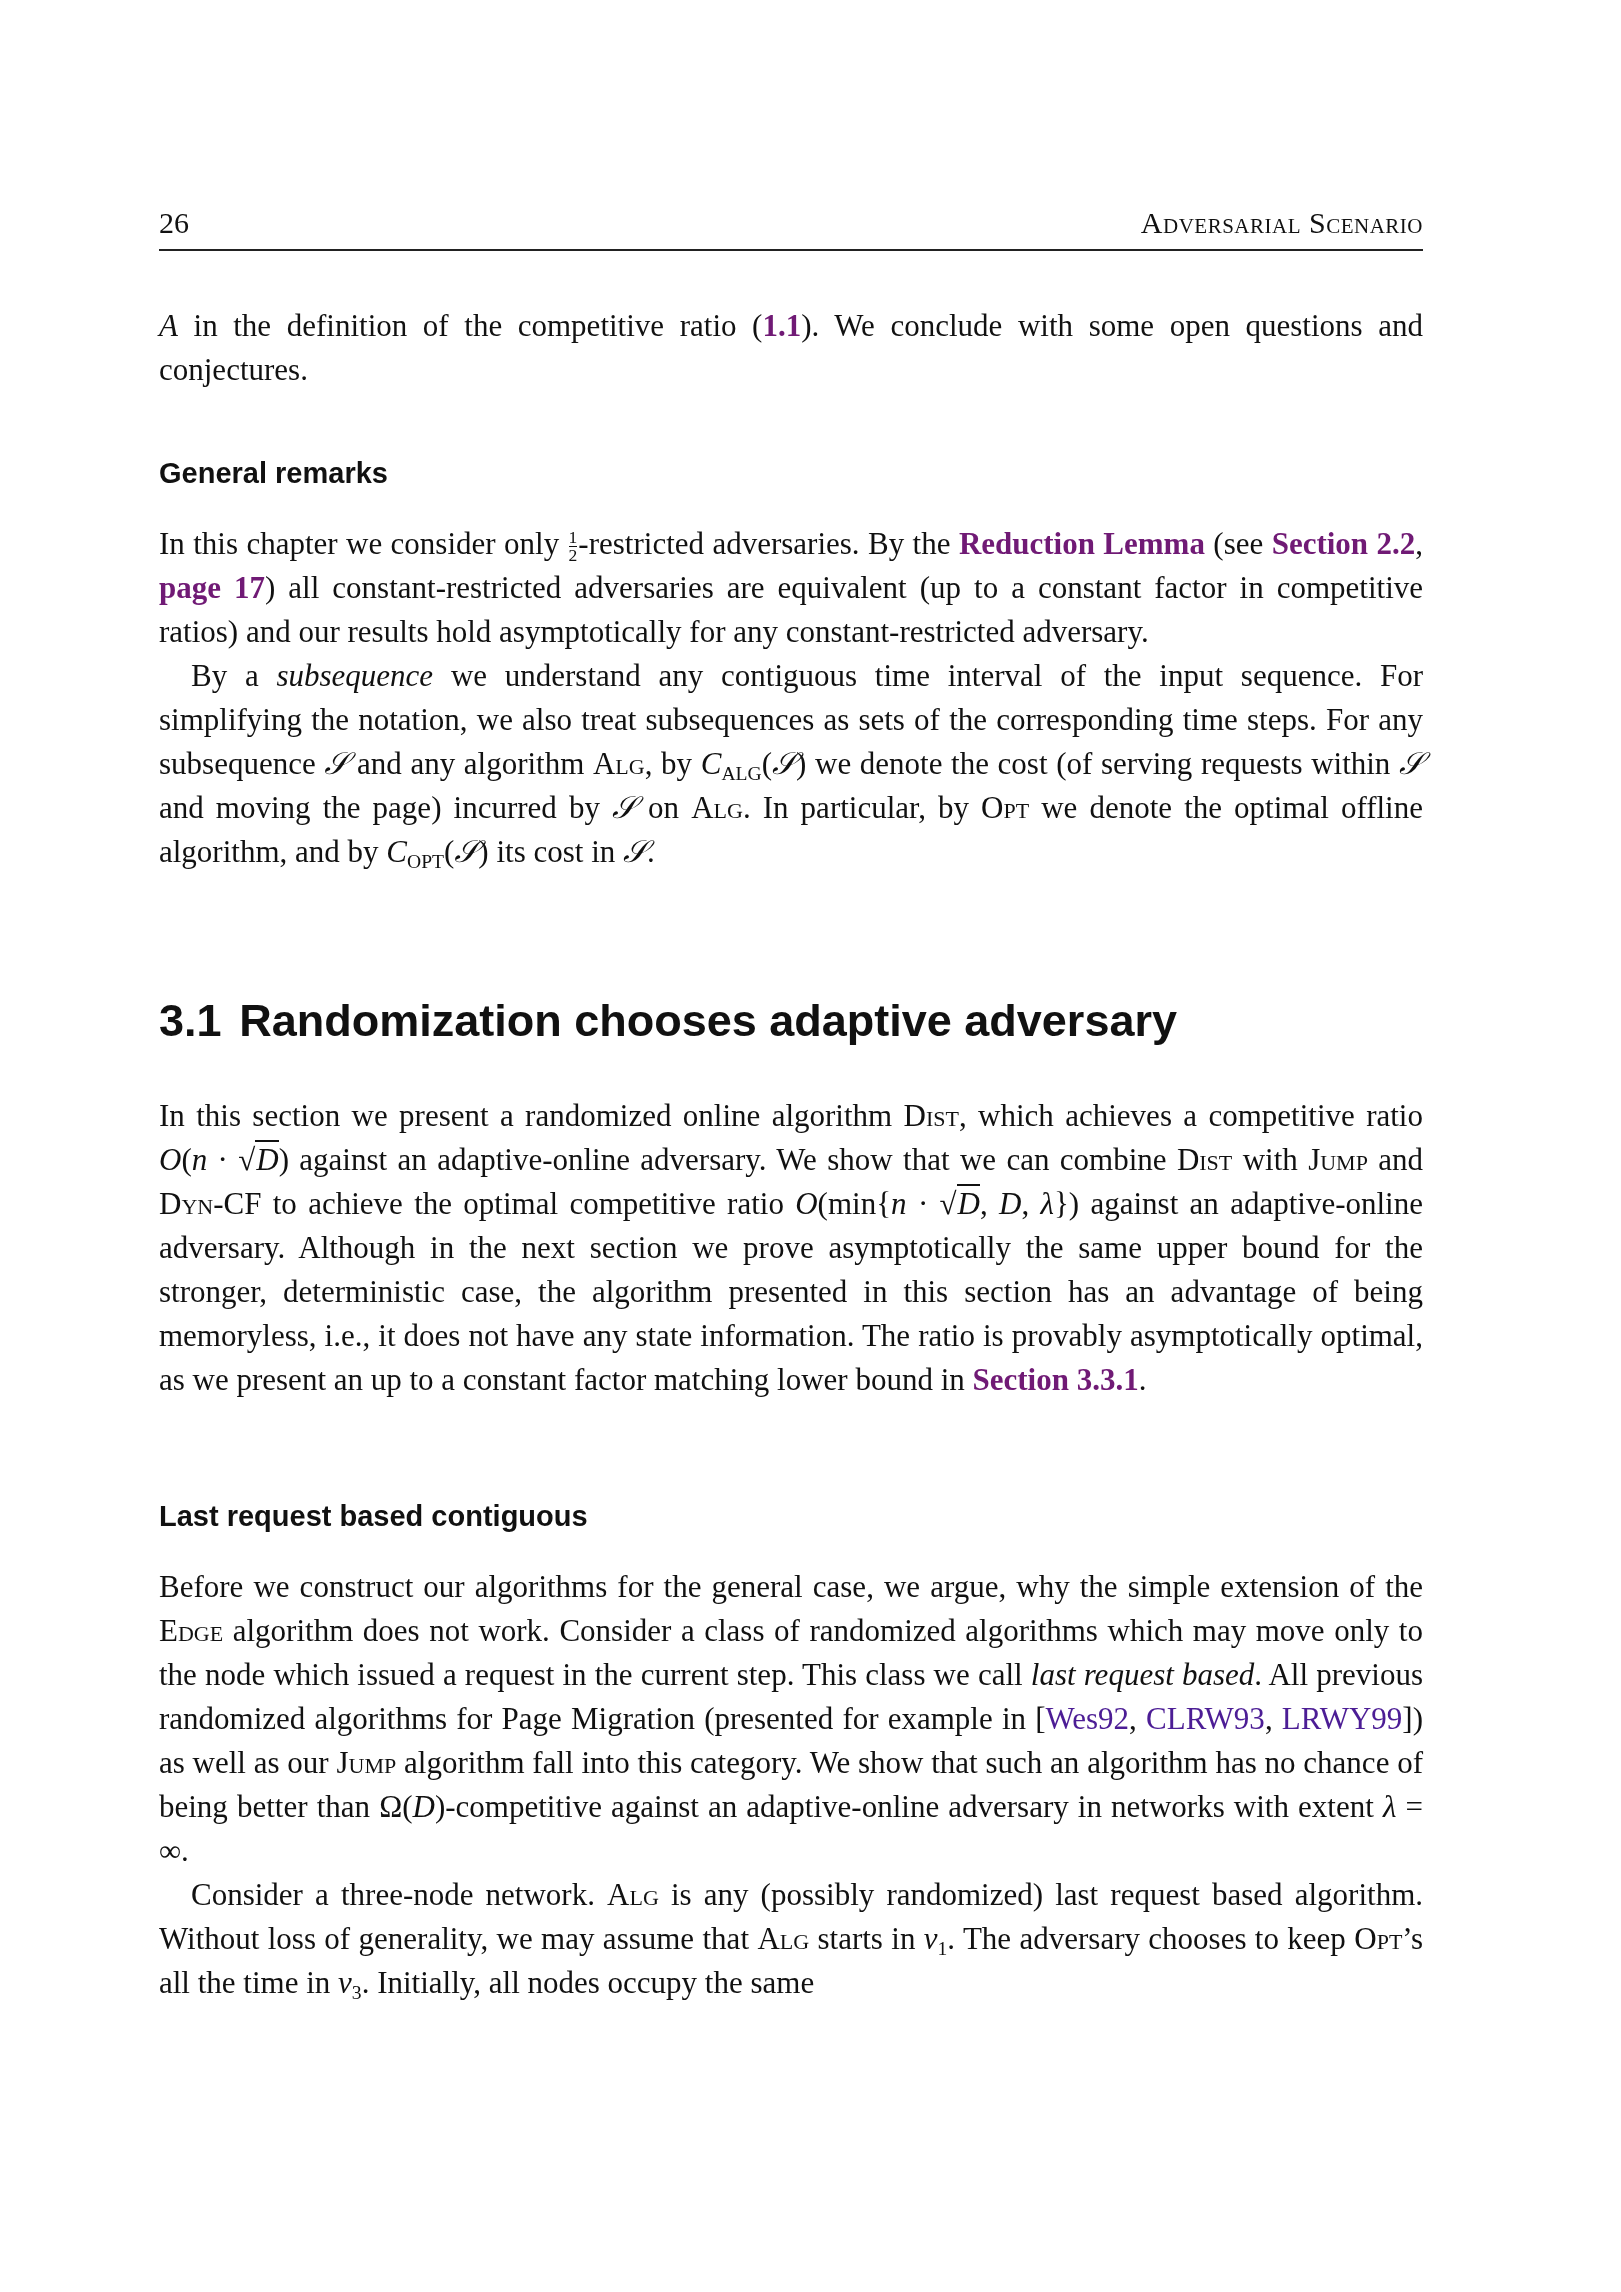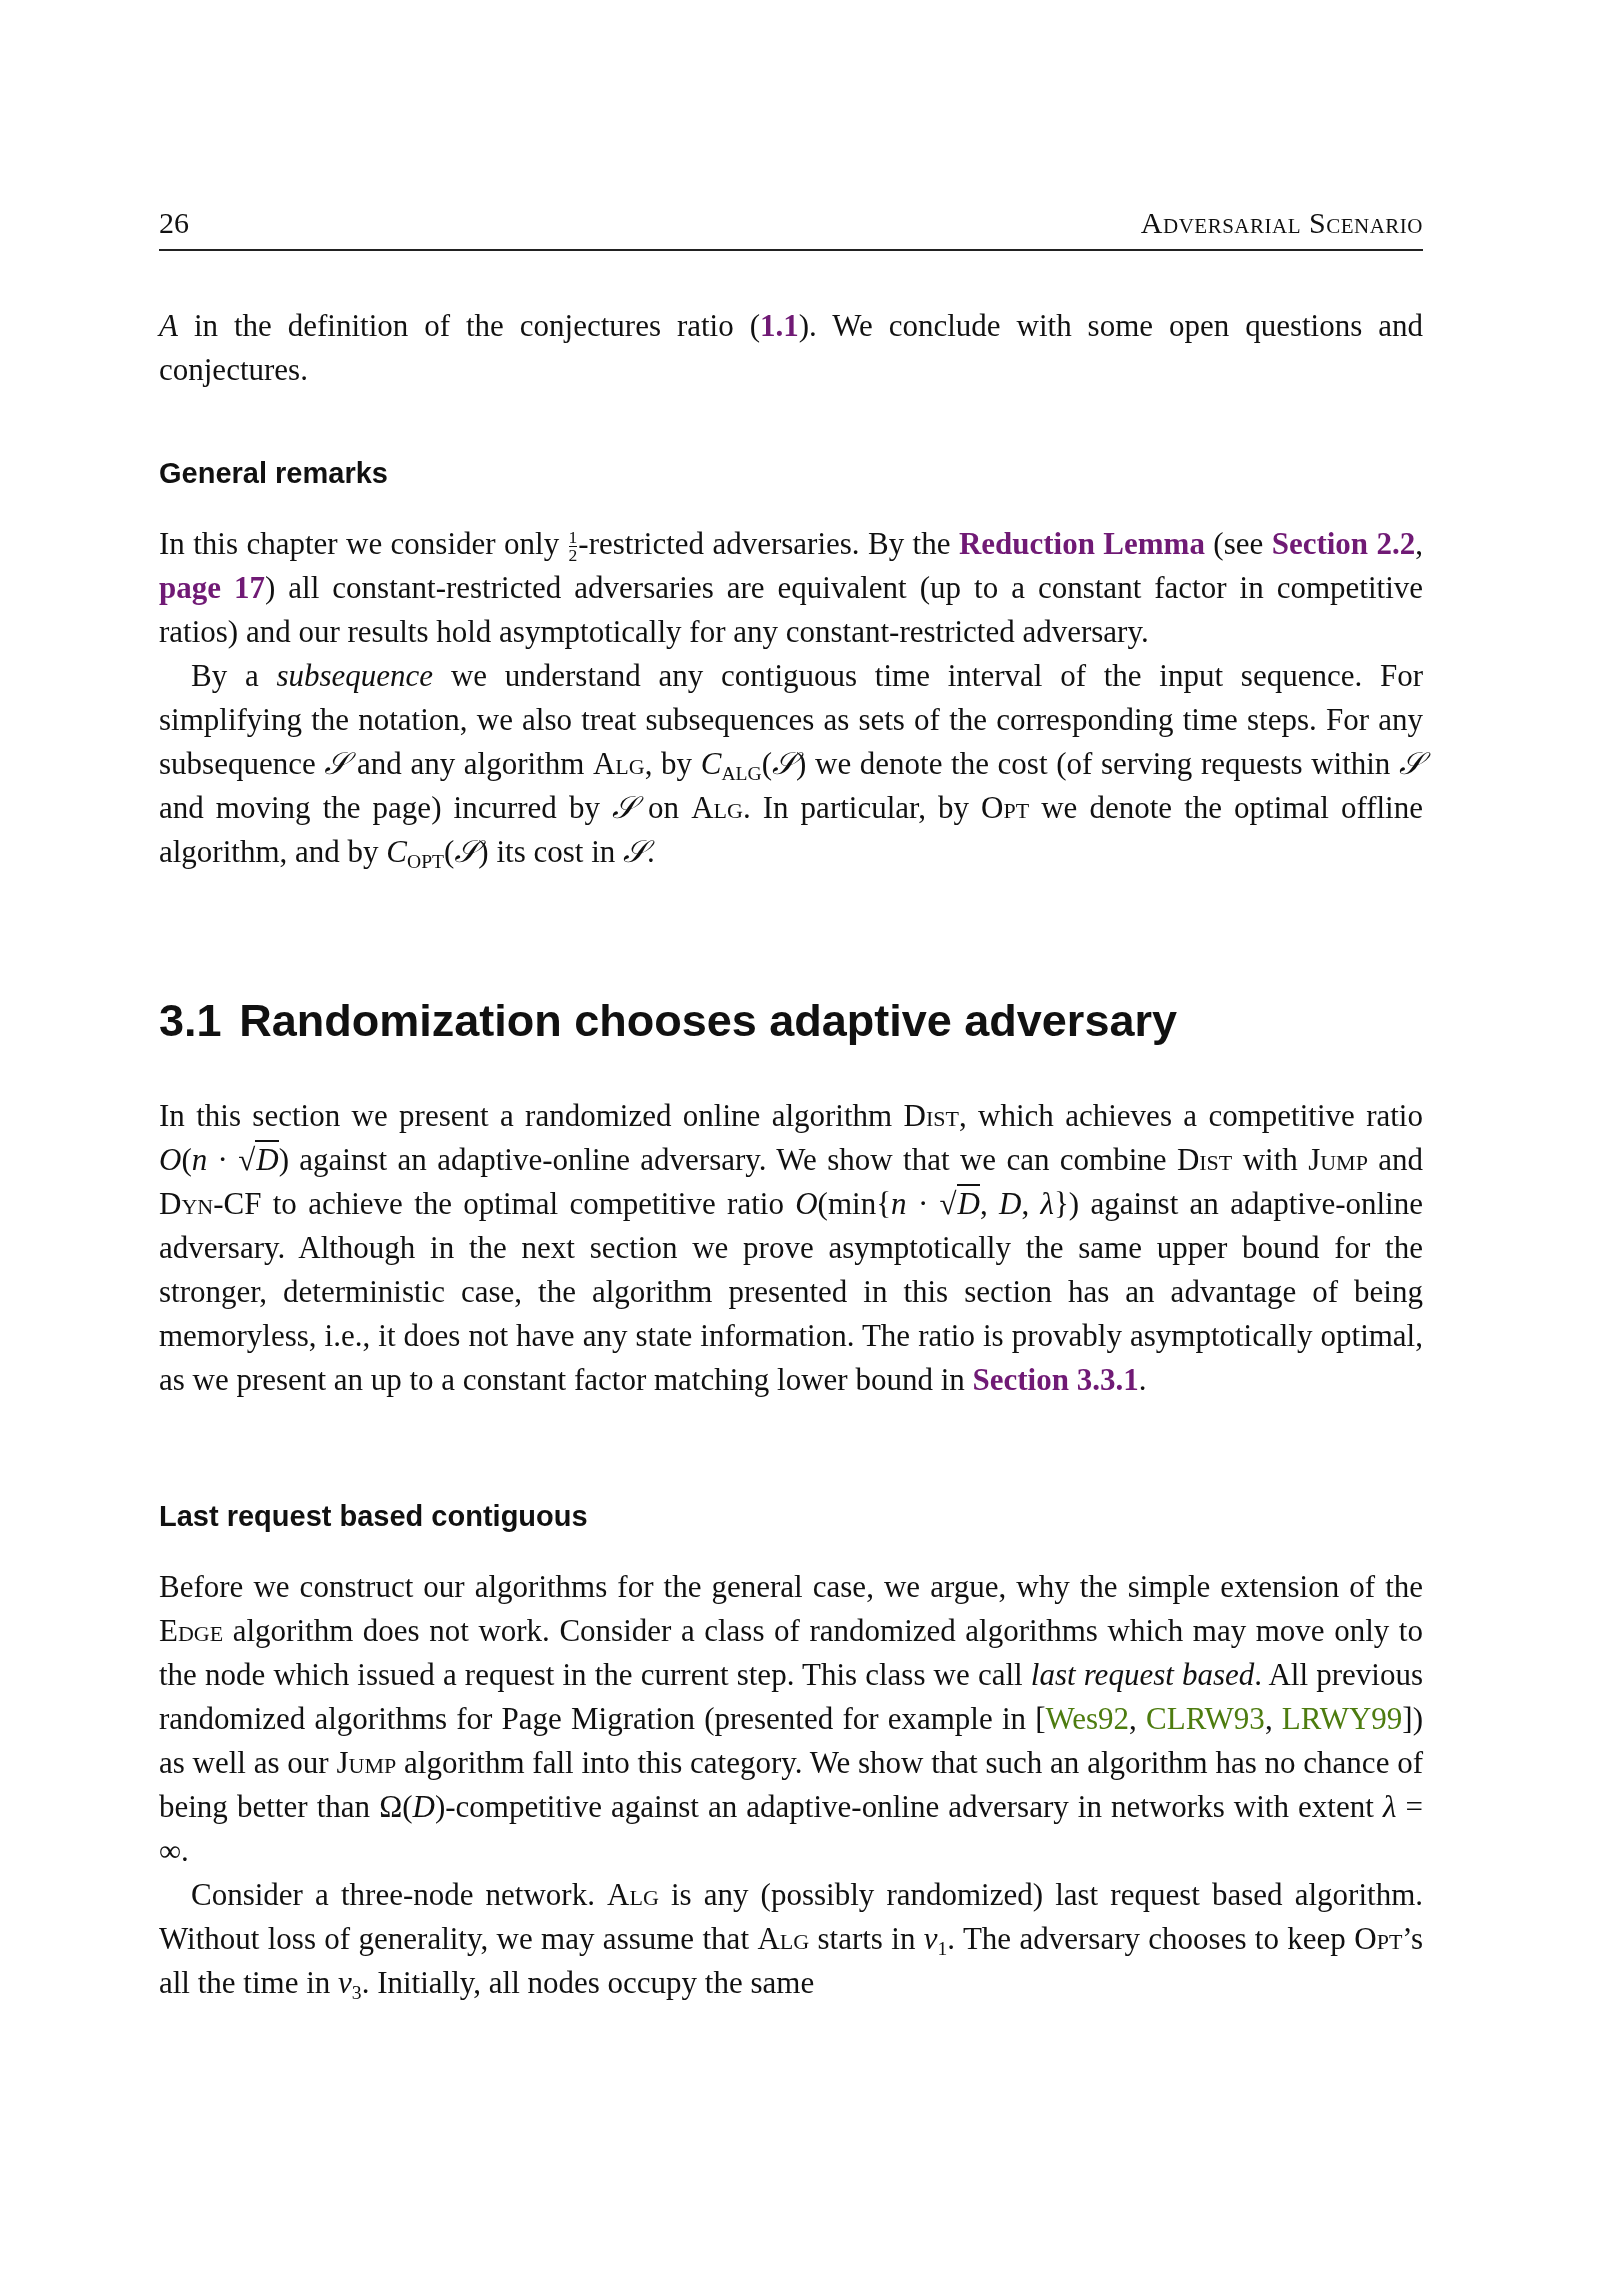--- a/index.html
+++ b/index.html
@@ -7,21 +7,21 @@
          font-family: "Liberation Serif", "DejaVu Serif", serif; color: #111; }
   .page { position: absolute; left: 159px; top: 0; width: 1264px; }
   .running-head { position: absolute; top: 206px; left: 0; width: 1264px; height: 43px;
                   border-bottom: 2px solid #222; font-size: 30px; }
   .running-head .pnum { position: absolute; left: 0; top: 0; }
   .running-head .rtitle { position: absolute; right: 0; top: 0; font-variant: small-caps; letter-spacing: 0.5px; }
   p { margin: 0; font-size: 31px; line-height: 44px; text-align: justify; }
   .indent { text-indent: 32px; }
   .sc { font-variant: small-caps; }
   .link-red { color: #701a75; font-weight: bold; }
-  .link-blue { color: #4d7c0f; }
+  .link-blue { color: #4c1d95; }
   .it { font-style: italic; }
   sub { font-size: 19.6px; vertical-align: -5.9px; line-height: 0; }
   .frac { display: inline-block; vertical-align: middle; text-align: center; font-size: 17.6px; line-height: 17.6px; margin: 0 1px; }
   .frac span { display: block; }
   .frac .num { border-bottom: 1px solid #111; }
   .sqrt { border-top: 2px solid #111; padding-left: 1px; font-style: italic; }
   .rad { font-style: normal; }
   h3.sub { font-family: "Liberation Sans", "DejaVu Sans", sans-serif; font-weight: bold;
            font-size: 29px; margin: 0; }
   h2.section { font-family: "Liberation Sans", "DejaVu Sans", sans-serif; font-weight: bold;
@@ -33,21 +33,21 @@
 <body>
 
 <div class="page">
 
   <div class="running-head">
     <span class="pnum">26</span>
     <span class="rtitle">Adversarial Scenario</span>
   </div>
 
   <div class="blk" style="top:304px;">
-    <p><span class="it">A</span><span> in the definition of the conjectures ratio (</span><a class="link-red">1.1</a><span>). We conclude with some open questions and conjectures.</span></p>
+    <p><span class="it">A</span><span> in the definition of the competitive ratio (</span><a class="link-red">1.1</a><span>). We conclude with some open questions and conjectures.</span></p>
   </div>
 
   <div class="blk" style="top:457px;">
     <h3 class="sub">General remarks</h3>
   </div>
 
   <div class="blk" style="top:522px;">
     <p><span>In this chapter we consider only </span><span class="frac"><span class="num">1</span><span>2</span></span><span>-restricted adversaries.  By the </span><a class="link-red">Reduction Lemma</a><span> (see </span><a class="link-red">Section 2.2</a><span>, </span><a class="link-red">page 17</a><span>) all constant-restricted adversaries are equivalent (up to a constant factor in competitive ratios) and our results hold asymptotically for any constant-restricted adversary.</span></p>
     <p class="indent"><span>By a </span><em>subsequence</em><span> we understand any contiguous time interval of the input sequence. For simplifying the notation, we also treat subsequences as sets of the corresponding time steps.  For any subsequence </span><span class="it">𝒮</span><span> and any algorithm </span><span class="sc">Alg</span><span>, by </span><span class="it">C</span><sub>ALG</sub><span>(</span><span class="it">𝒮</span><span>) we denote the cost (of serving requests within </span><span class="it">𝒮</span><span> and moving the page) incurred by </span><span class="it">𝒮</span><span> on </span><span class="sc">Alg</span><span>.  In particular, by </span><span class="sc">Opt</span><span> we denote the optimal offline algorithm, and by </span><span class="it">C</span><sub>OPT</sub><span>(</span><span class="it">𝒮</span><span>) its cost in </span><span class="it">𝒮</span><span>.</span></p>
   </div>

